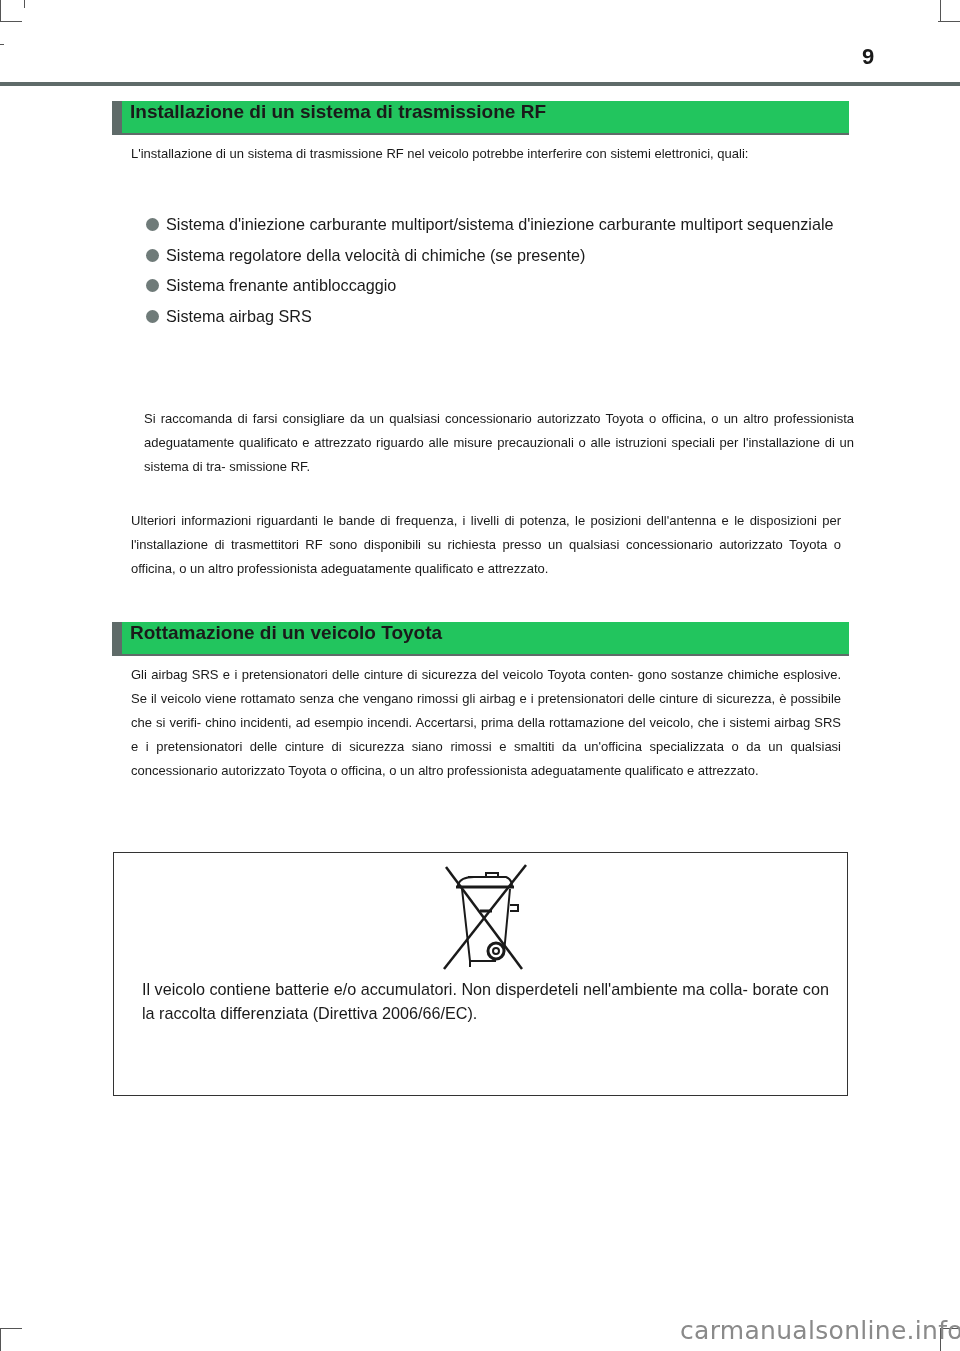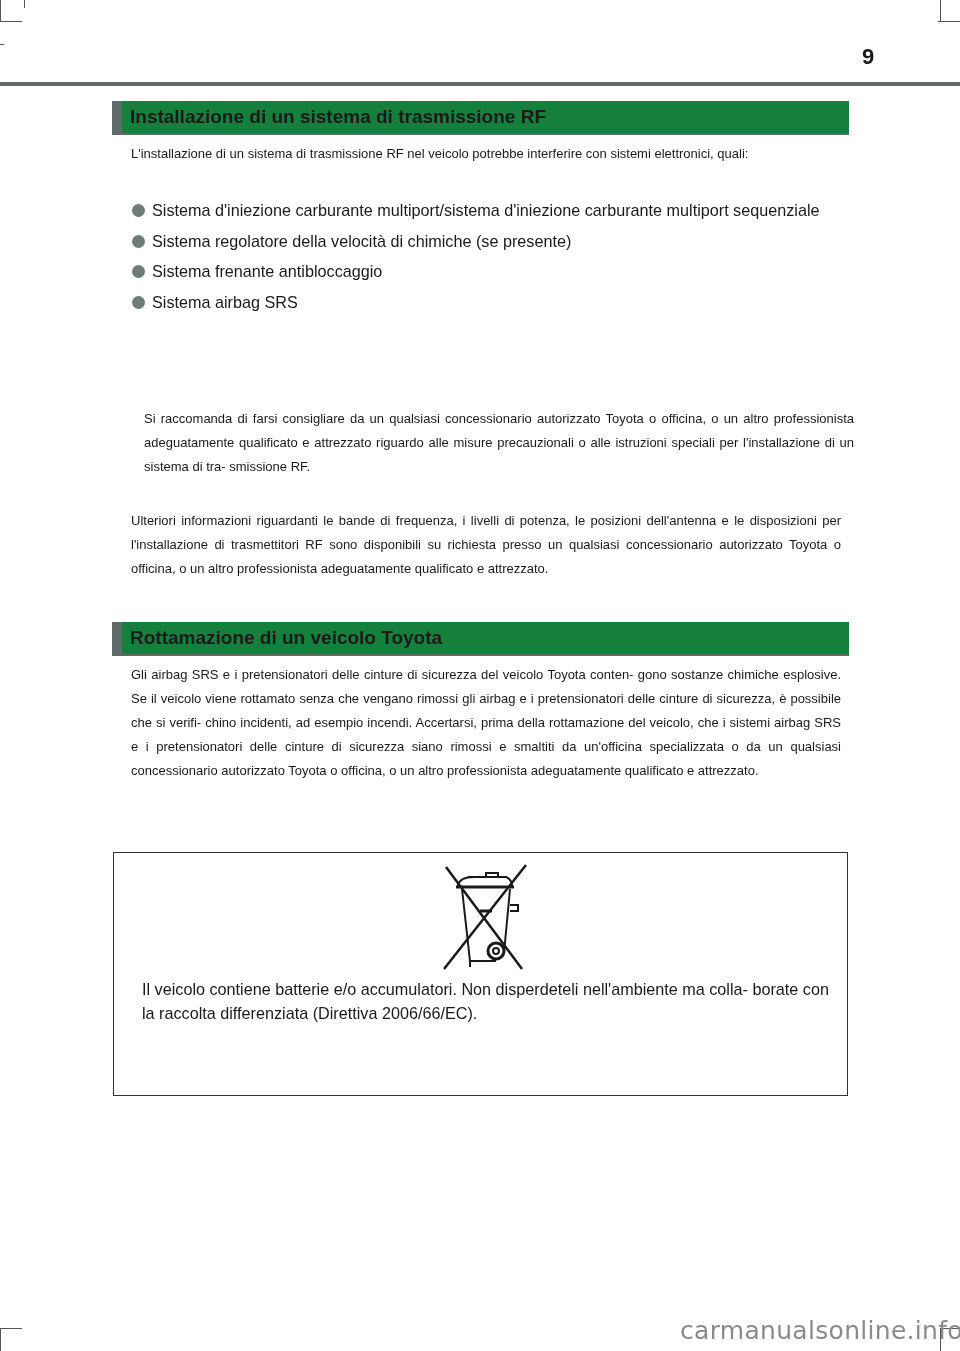--- a/index.html
+++ b/index.html
@@ -9,32 +9,32 @@
   }
   .crop { position: absolute; background: #555; }
   .page-num {
     position: absolute; left: 862px; top: 44px; font-size: 22px; font-weight: bold; color: #1a1a1a;
   }
   .top-rule {
     position: absolute; left: 0; top: 82px; width: 960px; height: 4px; background: #5f6b69;
   }
   .section-head {
     position: absolute; left: 112px; width: 737px; height: 32px;
-    background: #15803d; border-bottom: 2px solid #5f6b69;
-    display: flex; align-items: center;
+    background: #22c55e; border-bottom: 2px solid #5f6b69;
+    display: flex; align-items: flex-start;
   }
   .section-head .bar { width: 10px; height: 100%; background: #5f6b69; }
   .section-head .title {
     margin-left: 8px; font-size: 19px; font-weight: bold; color: #1a1a1a;
   }
   .para {
     position: absolute; left: 131px; width: 710px; font-size: 13px;
     line-height: 24px; text-align: justify; color: #1a1a1a;
   }
-  .bullets { position: absolute; left: 131px; width: 718px; margin: 0; padding: 0; list-style: none; }
+  .bullets { position: absolute; left: 131px; width: 718px; margin: 14px; padding: 0; list-style: none; }
   .bullets li {
     position: relative; padding-left: 21px; font-size: 16.2px; line-height: 24px;
     text-align: justify; margin-bottom: 6.5px;
   }
   .bullets li .dot {
     position: absolute; left: 1px; top: 6px; width: 13px; height: 13px; border-radius: 50%;
     background: #6f7b79;
   }
   .notice-box {
     position: absolute; left: 113px; top: 852px; width: 735px; height: 244px;

